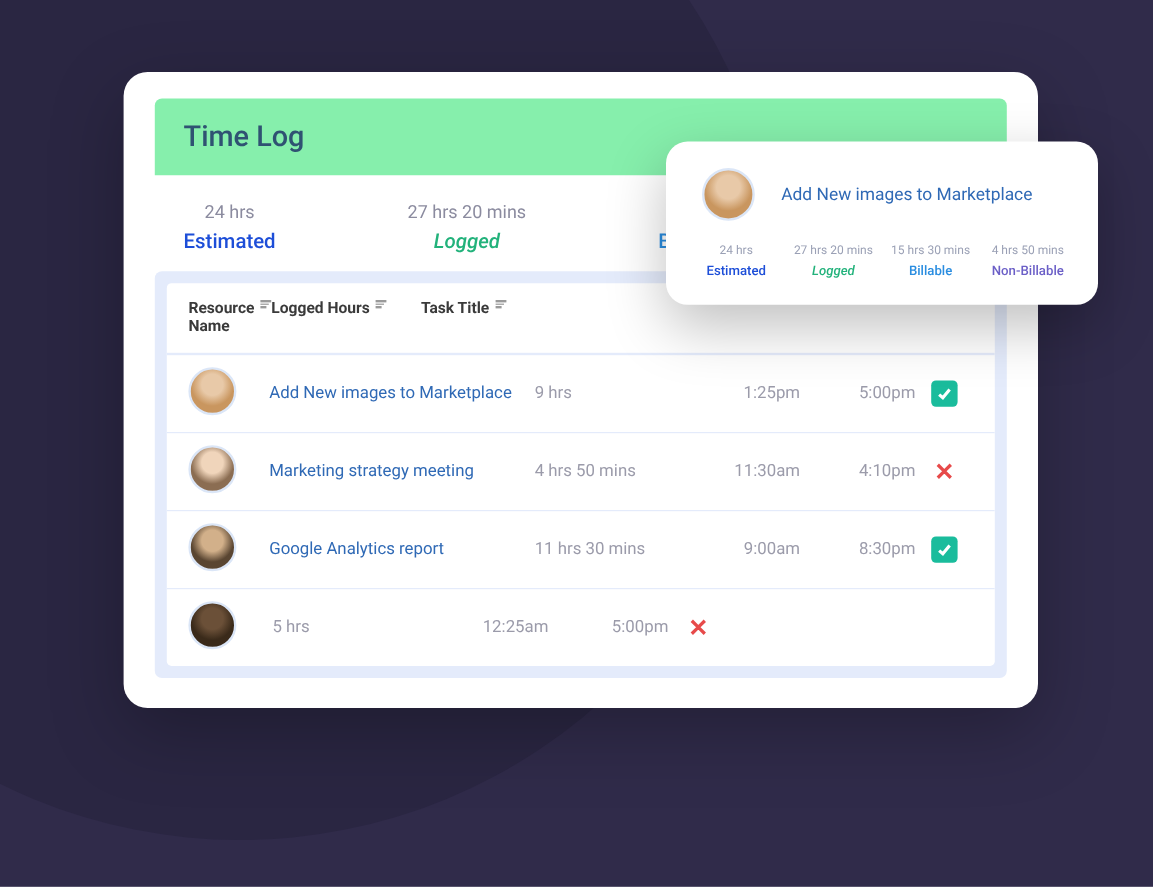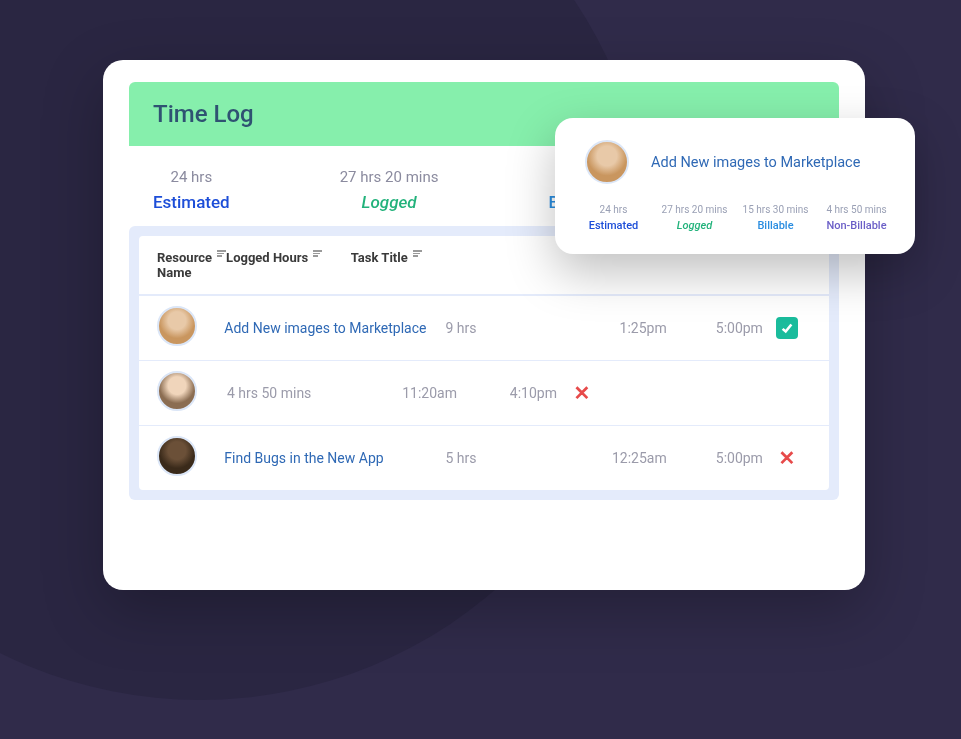--- a/index.html
+++ b/index.html
@@ -253,32 +253,46 @@
           <span class="status-box check">
             <svg viewBox="0 0 16 16">
                 <polyline points="3,9 6.5,12 13,4"></polyline>
               </svg>
           </span>
         </div>
       </div>
 
       <div class="trow">
         <div class="col-avatar"><span class="avatar av2"></span></div>
+        <div class="col-task task-link">Marketing strategy meeting</div>
         <div class="col-logged muted">4 hrs 50 mins</div>
-        <div class="col-start muted">11:20am</div>
+        <div class="col-start muted">11:30am</div>
         <div class="col-end muted">4:10pm</div>
         <div class="col-status">
           <span class="cross">✕</span>
         </div>
       </div>
 
+      <div class="trow">
+        <div class="col-avatar"><span class="avatar av3"></span></div>
+        <div class="col-task task-link">Google Analytics report</div>
+        <div class="col-logged muted">11 hrs 30 mins</div>
+        <div class="col-start muted">9:00am</div>
+        <div class="col-end muted">8:30pm</div>
+        <div class="col-status">
+          <span class="status-box check">
+            <svg viewBox="0 0 16 16">
+                <polyline points="3,9 6.5,12 13,4"></polyline>
+              </svg>
+          </span>
+        </div>
+      </div>
 
       <div class="trow">
         <div class="col-avatar"><span class="avatar av4"></span></div>
-        <div class="col-task task-link">Find Bugs in the New App</div>
         <div class="col-logged muted">5 hrs</div>
         <div class="col-start muted">12:25am</div>
         <div class="col-end muted">5:00pm</div>
         <div class="col-status">
           <span class="cross">✕</span>
         </div>
       </div>
 
     </div>
   </div>

